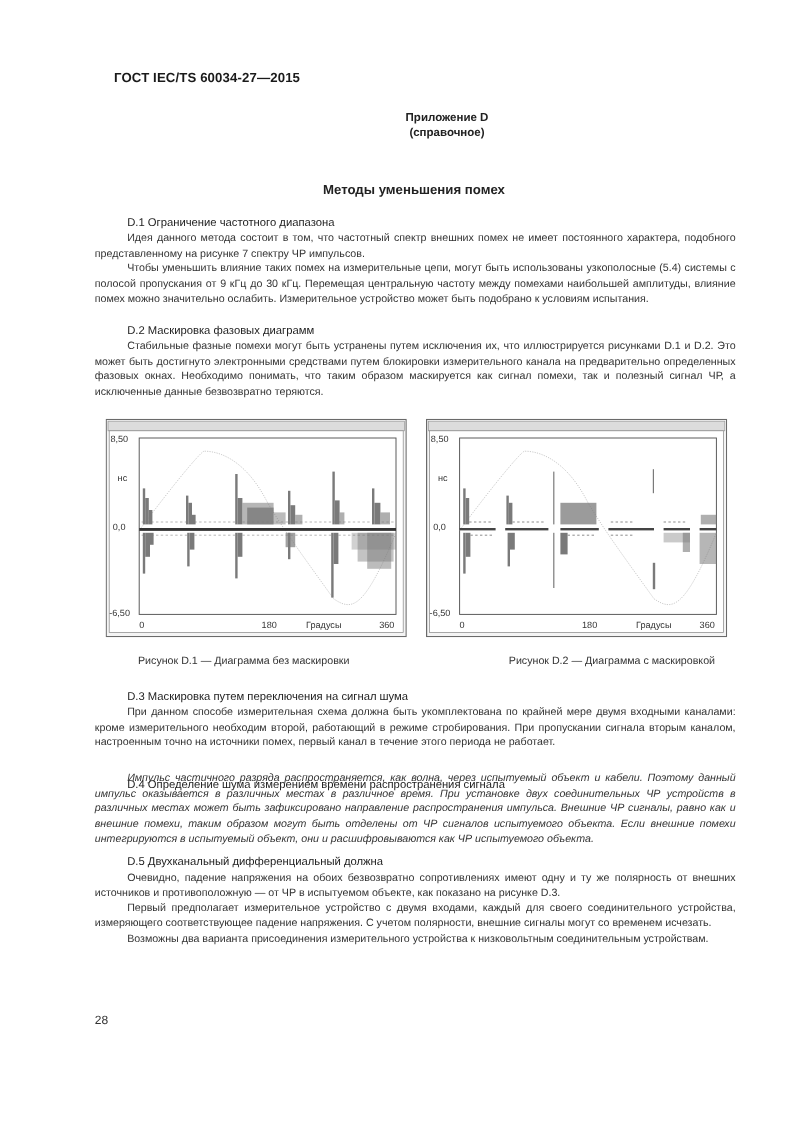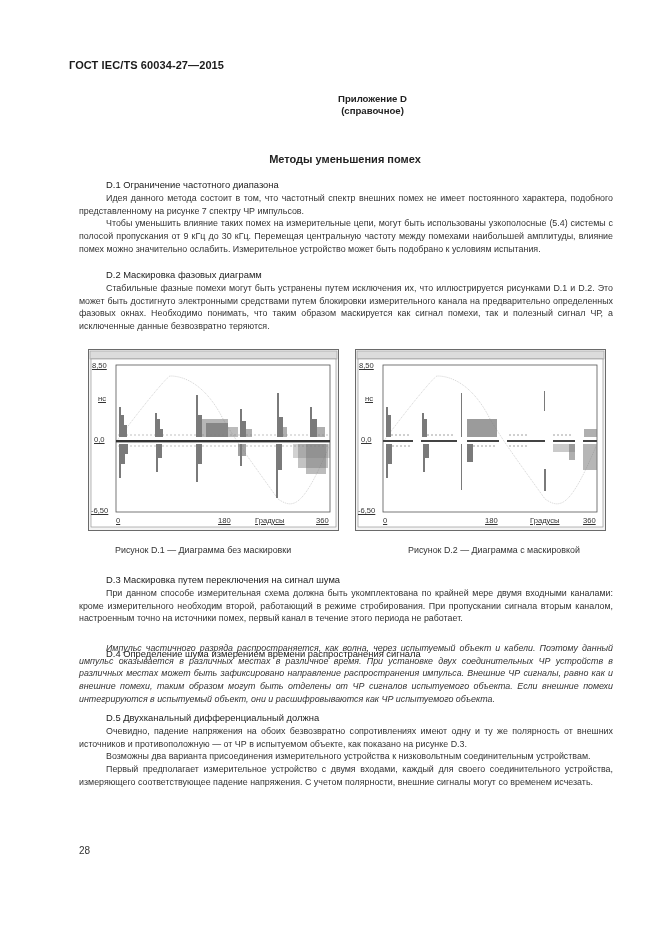--- a/index.html
+++ b/index.html
@@ -1,30 +1,30 @@
 <!DOCTYPE html>
 <html><head>
 <meta charset="utf-8">
 <style>
   html, body { margin:0; padding:0; background:#ffffff; }
   body { width:661px; height:935px; position:relative; overflow:hidden;
          font-family:"Liberation Sans", "DejaVu Sans", sans-serif; color:#2a2a2a; }
   .abs { position:absolute; }
-  .hdr { left:69px; top:59px; font-size:11px; font-weight:bold; color:#1a1a1a; letter-spacing:0.1px; }
+  .hdr { left:95px; top:59px; font-size:11px; font-weight:bold; color:#1a1a1a; letter-spacing:0.1px; }
   .annex { left:0; width:661px; text-align:center; font-size:9.6px; font-weight:bold; color:#222;margin-left:42px; }
   .title { left:0; width:690px; text-align:center; top:153px; font-size:11px; font-weight:bold; color:#222; }
   .sec { left:106px; font-size:9.4px; font-weight:normal; color:#222; }
   .para { left:79px; width:534px; font-size:8.9px; line-height:12.7px; color:#333; text-align:justify; }
   .para p { margin:0; text-indent:27px; text-align:justify; }
   .para p.last { text-align-last:left; }
   .cap { font-size:8.9px; color:#333; }
   .pagenum { left:79px; top:845px; font-size:10px; color:#333; }
   .chart { position:absolute; }
   .chart svg { display:block; }
-  .ylab, .xlab { position:absolute; font-size:7.6px; color:#333;text-decoration:underline; }
+  .ylab, .xlab { position:absolute; font-size:7.6px; color:#333; }
 </style>
 </head>
 <body>
 
 <div class="abs hdr">ГОСТ IEC/TS 60034-27—2015</div>
 
 <div class="abs annex" style="top:93px;">Приложение D</div>
 <div class="abs annex" style="top:105px;">(справочное)</div>
 
 <div class="abs title">Методы уменьшения помех</div>
@@ -154,32 +154,32 @@
   <span class="ylab" style="left:10px; top:45px;">нс</span>
   <span class="ylab" style="left:6px; top:86px;">0,0</span>
   <span class="ylab" style="left:3px; top:157px;">-6,50</span>
   <span class="xlab" style="left:28px; top:167px;">0</span>
   <span class="xlab" style="left:130px; top:167px;">180</span>
   <span class="xlab" style="left:175px; top:167px;">Градусы</span>
   <span class="xlab" style="left:228px; top:167px;">360</span>
 </div>
 
 <div class="abs cap" style="left:115px; top:545px;">Рисунок D.1 — Диаграмма без маскировки</div>
-<div class="abs cap" style="left:372px; top:545px;padding-left:36px;">Рисунок D.2 — Диаграмма с маскировкой</div>
+<div class="abs cap" style="left:388px; top:545px;padding-left:36px;">Рисунок D.2 — Диаграмма с маскировкой</div>
 
 <div class="abs sec" style="top:574px;">D.3  Маскировка путем переключения на сигнал шума</div>
 <div class="abs para" style="top:587px;">
   <p class="last">При данном способе измерительная схема должна быть укомплектована по крайней мере двумя входными каналами: кроме измерительного необходим второй, работающий в режиме стробирования. При пропускании сигнала вторым каналом, настроенным точно на источники помех, первый канал в течение этого периода не работает.</p>
 </div>
 
 <div class="abs sec" style="top:648px;">D.4  Определение шума измерением времени распространения сигнала</div>
 <div class="abs para" style="top:642px;font-style:italic;">
   <p class="last">Импульс частичного разряда распространяется, как волна, через испытуемый объект и кабели. Поэтому данный импульс оказывается в различных местах в различное время. При установке двух соединительных ЧР устройств в различных местах может быть зафиксировано направление распространения импульса. Внешние ЧР сигналы, равно как и внешние помехи, таким образом могут быть отделены от ЧР сигналов испытуемого объекта. Если внешние помехи интегрируются в испытуемый объект, они и расшифровываются как ЧР испытуемого объекта.</p>
 </div>
 
 <div class="abs sec" style="top:712px;">D.5  Двухканальный дифференциальный должна</div>
 <div class="abs para" style="top:725px;">
   <p class="last">Очевидно, падение напряжения на обоих безвозвратно сопротивлениях имеют одну и ту же полярность от внешних источников и противоположную — от ЧР в испытуемом объекте, как показано на рисунке D.3.</p>
+  <p class="last">Первый предполагает измерительное устройство с двумя входами, каждый для своего соединительного устройства, измеряющего соответствующее падение напряжения. С учетом полярности, внешние сигналы могут со временем исчезать.</p>
   <p class="last">Возможны два варианта присоединения измерительного устройства к низковольтным соединительным устройствам.</p>
-  <p class="last">Первый предполагает измерительное устройство с двумя входами, каждый для своего соединительного устройства, измеряющего соответствующее падение напряжения. С учетом полярности, внешние сигналы могут со временем исчезать.</p>
 </div>
 
 <div class="abs pagenum">28</div>
 
 </body></html>

